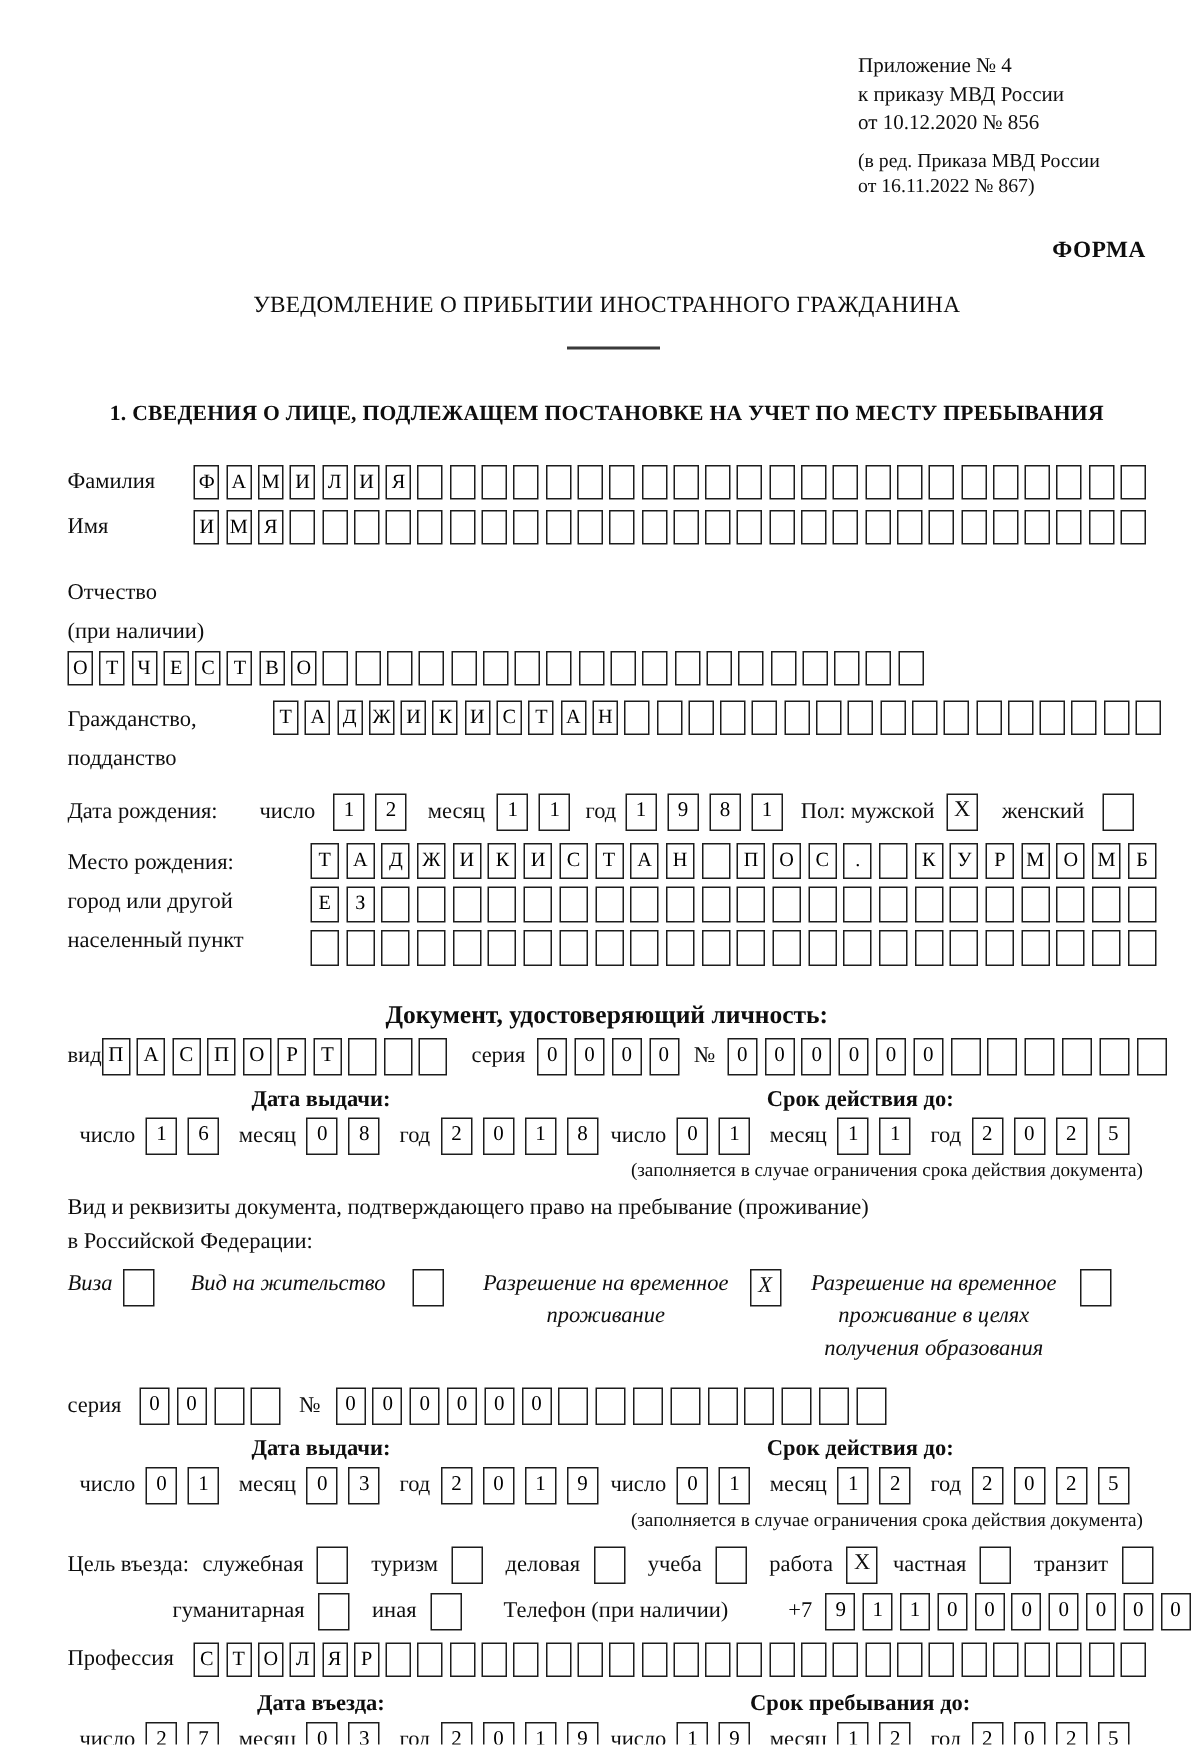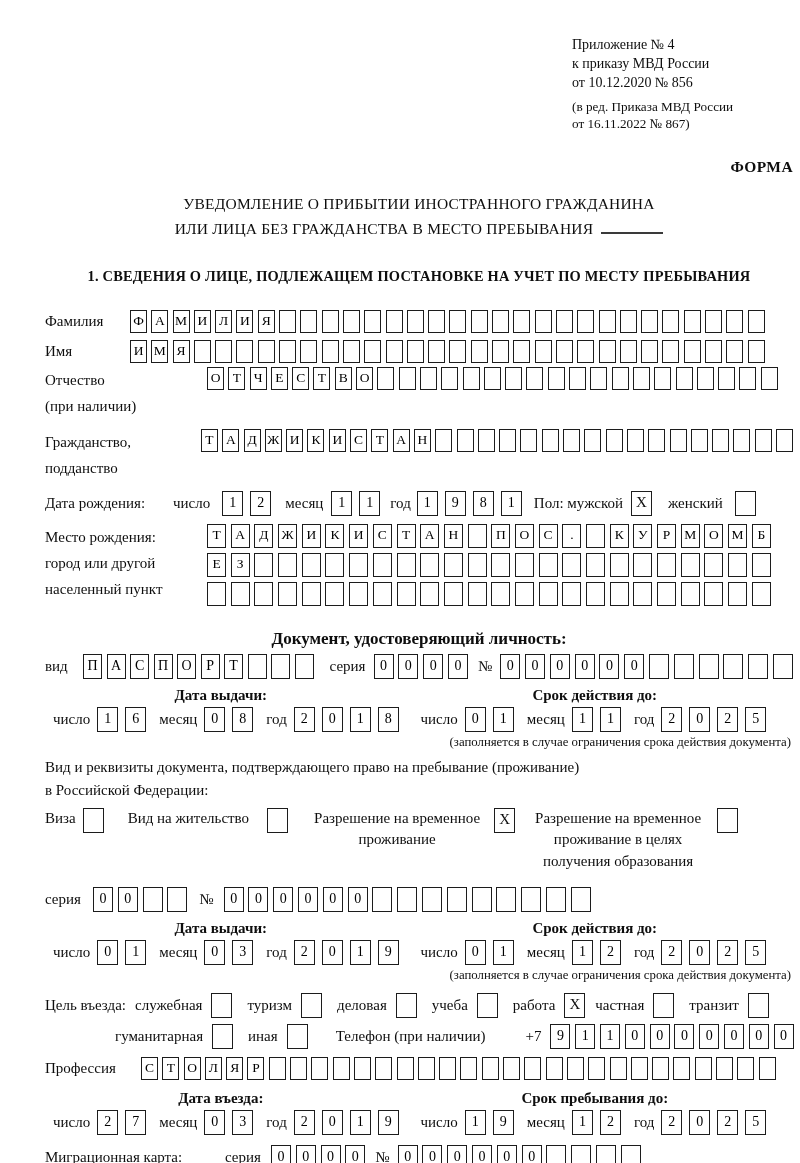--- a/index.html
+++ b/index.html
@@ -2,21 +2,21 @@
 <html><head>
 <meta charset="utf-8">
 <style>
   * { margin:0; padding:0; box-sizing:border-box; }
   html,body { background:#ffffff; }
   body {
     width:800px; height:1163px;
     font-family:"Liberation Serif","DejaVu Serif",serif;
     color:#0e0e0e;
   }
-  .page { width:800px; height:1163px; padding:26px 7px 10px 45px; overflow:hidden; }
+  .page { width:800px; height:1163px; padding:26px 36px 10px 45px; overflow:hidden; }
 
   .appendix { margin-left:527px; font-size:14px; line-height:1.35; margin-top:10px; }
   .amendment { margin-left:527px; font-size:13.2px; line-height:1.3; margin-top:5px; }
   .form-word { text-align:right; font-weight:bold; font-size:15.5px; margin-top:26px; letter-spacing:.4px; }
 
   .title { text-align:center; font-weight:normal; font-size:15.5px; line-height:1.6; margin-top:16px; letter-spacing:.2px; }
   .blank-line { display:inline-block; width:62px; height:2px; background:#3a3a3a; vertical-align:baseline; margin-left:8px; }
   .section-heading { text-align:center; font-weight:bold; font-size:14.4px; margin-top:26px; letter-spacing:.2px; }
 
   .row { display:flex; align-items:center; margin-top:7px; }
@@ -53,21 +53,21 @@
   .dgroup .lbl { margin-right:7px; }
   .dgroup .cells { margin-right:13px; }
   .dgroup .cells:last-child { margin-right:0; }
   .dgroup.left { width:47%; padding-left:8px; }
   .dgroup.right { flex:1; padding-left:24px; }
   .fill-note { text-align:right; font-size:12.8px; margin-top:3px; padding-right:2px; }
 
   .doc-heading { text-align:center; font-weight:bold; font-size:17px; margin-top:23px; }
   .intro { font-size:15px; margin-top:9px; }
 
-  .opts { display:flex; align-items:flex-start; margin-top:9px; }
+  .opts { display:flex; align-items:flex-start; margin-top:9px;font-style:italic; }
   .opt { display:flex; align-items:flex-start; }
   .opt .olbl { font-size:15px; text-align:center; line-height:1.45; }
   .opt .box { margin-left:10px; margin-top:0; }
 
   .purpose-row { display:flex; align-items:center; margin-top:10px; }
   .purpose-row .lbl { margin-right:9px; }
   .purpose-row .box { margin-right:15px; }
   .purpose-row .box:last-child { margin-right:0; }
 </style>
 </head>
@@ -81,21 +81,21 @@
     <div>от 10.12.2020 № 856</div>
   </div>
   <div class="amendment">
     <div>(в ред. Приказа МВД России</div>
     <div>от 16.11.2022 № 867)</div>
   </div>
   <div class="form-word">ФОРМА</div>
 
   <div class="title">
     <div>УВЕДОМЛЕНИЕ О ПРИБЫТИИ ИНОСТРАННОГО ГРАЖДАНИНА</div>
-    <div><span>ИЛИ ЛИЦА БЕЗ ГРАЖДАНСТВА В МЕСТО ПРЕБЫВАНИЯ</span><span class="blank-line"></span></div>
+    <div><span class="blank-line"></span></div>
   </div>
   <div class="section-heading">1. СВЕДЕНИЯ О ЛИЦЕ, ПОДЛЕЖАЩЕМ ПОСТАНОВКЕ НА УЧЕТ ПО МЕСТУ ПРЕБЫВАНИЯ</div>
 
   <div class="row" style="margin-top:25px;">
     <span class="lbl" style="width:85px;">Фамилия</span>
     <div class="cells sm">
         <span class="cell">Ф</span>
         <span class="cell">А</span>
         <span class="cell">М</span>
         <span class="cell">И</span>
@@ -157,21 +157,21 @@
         <span class="cell"></span>
         <span class="cell"></span>
         <span class="cell"></span>
         <span class="cell"></span>
         <span class="cell"></span>
         <span class="cell"></span>
         <span class="cell"></span>
       </div>
   </div>
 
-  <div class="row top" style="margin-top:4px;">
+  <div class="row top" style="margin-top:19px;flex-direction:column;">
     <div class="lblcol" style="width:162px;">
       <span class="lbl">Отчество</span>
       <span class="lbl">(при наличии)</span>
     </div>
     <div class="cells sm">
         <span class="cell">О</span>
         <span class="cell">Т</span>
         <span class="cell">Ч</span>
         <span class="cell">Е</span>
         <span class="cell">С</span>

